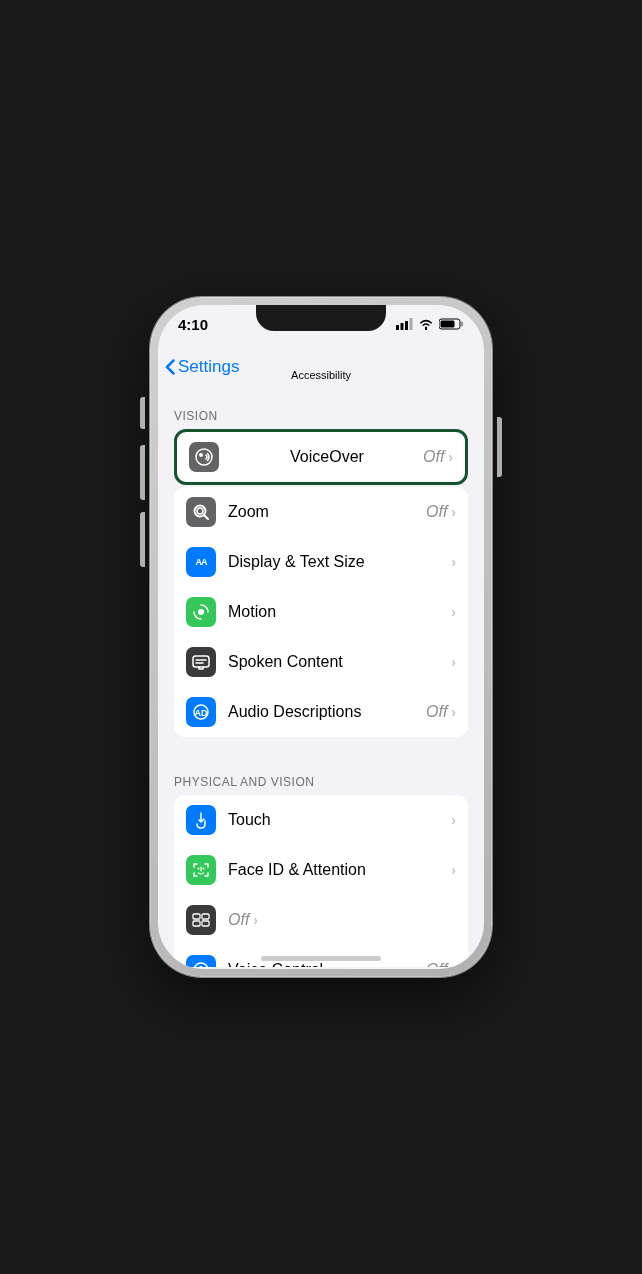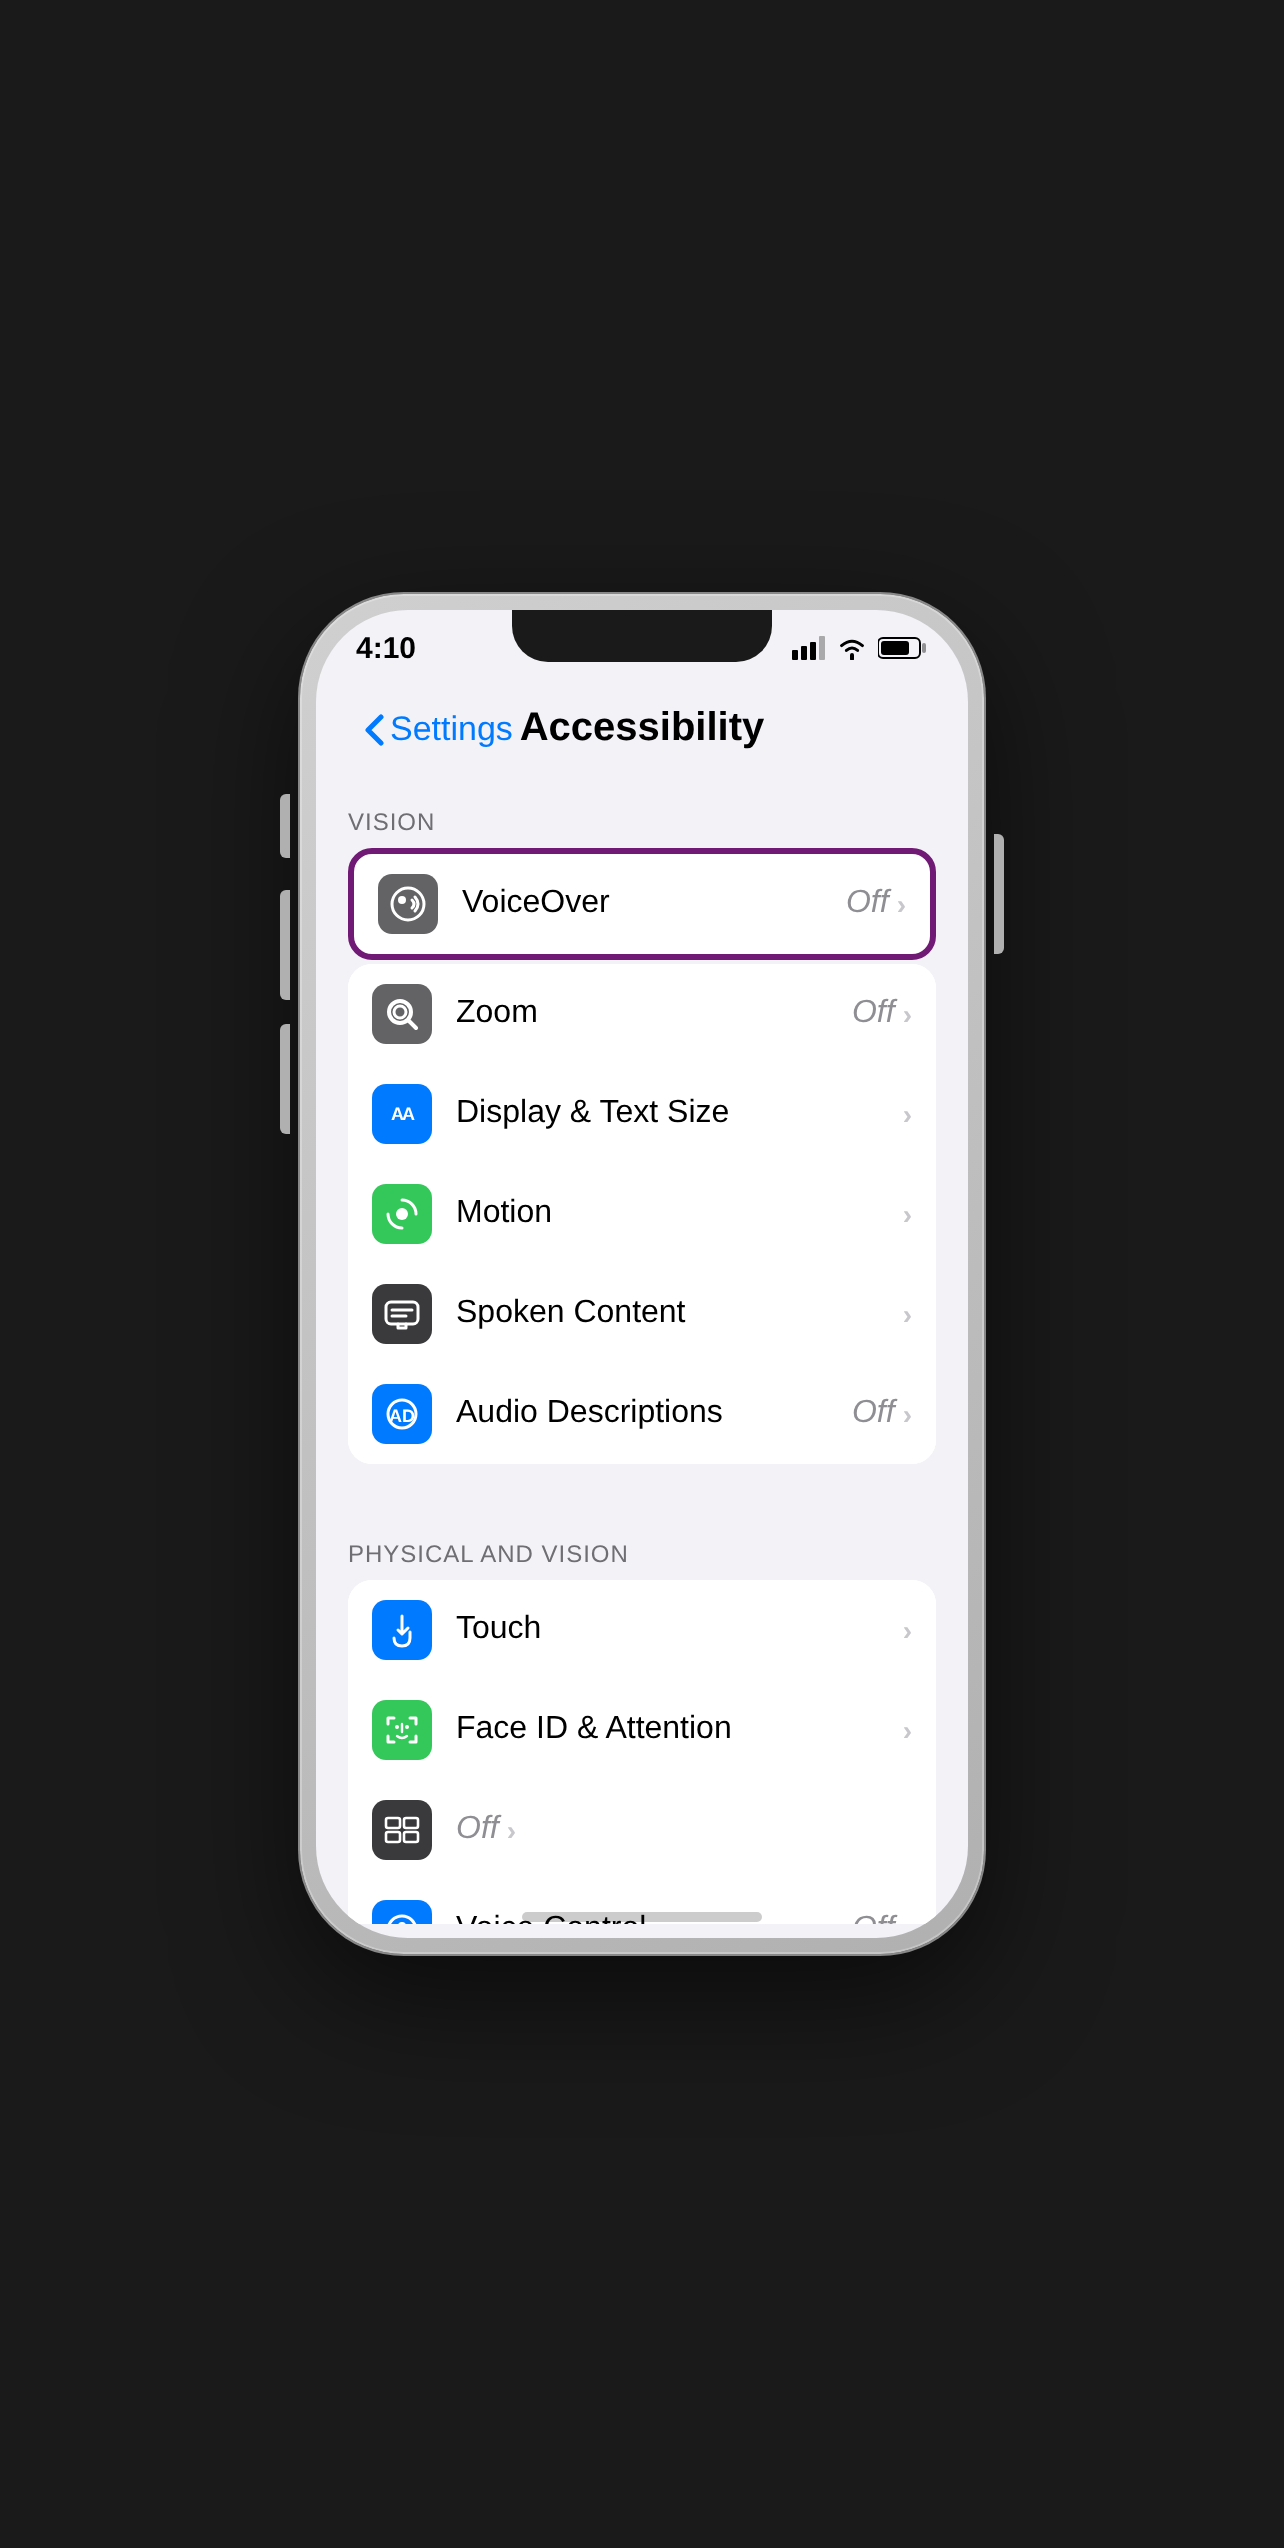--- a/index.html
+++ b/index.html
@@ -76,33 +76,34 @@
     .nav-bar {
       display: flex;
       align-items: center;
       justify-content: center;
       padding: 4px 16px 10px;
       position: relative;
     }
 
     .back-button {
       position: absolute;
-      left: 24px;
+      left: 7px;
       display: flex;
       align-items: center;
       color: #007aff;
       font-size: 17px;
       gap: 3px;
       cursor: pointer;
     }
 
     .nav-title {
-      font-size: 20px;
-      font-weight: 700;
+      font-size: 11px;
+      font-weight: 400;
       color: #000;
+      margin-top: 16px;
     }
 
     
     .scroll-content {
       overflow-y: auto;
       height: calc(100% - 88px);
       padding-bottom: 20px;
     }
 
     .scroll-content::-webkit-scrollbar { display: none; }
@@ -170,31 +171,32 @@
     }
 
     .chevron {
       color: #c7c7cc;
       font-size: 14px;
       font-weight: 600;
     }
 
     
     .voiceover-row {
-      border: 3px solid #701a75;
+      border: 3px solid #14532d;
       border-radius: 12px;
       margin: 0 16px 0;
       background: #fff;
       display: flex;
       align-items: center;
       padding: 10px 12px;
       min-height: 50px;
       cursor: pointer;
       position: relative;
       z-index: 2;
+      text-align: center;
     }
 
     .voiceover-row .setting-label {
       flex: 1;
     }
 
     
     .bg-gray-dark { background: #636366; }
     .bg-blue { background: #007aff; }
     .bg-green { background: #34c759; }

